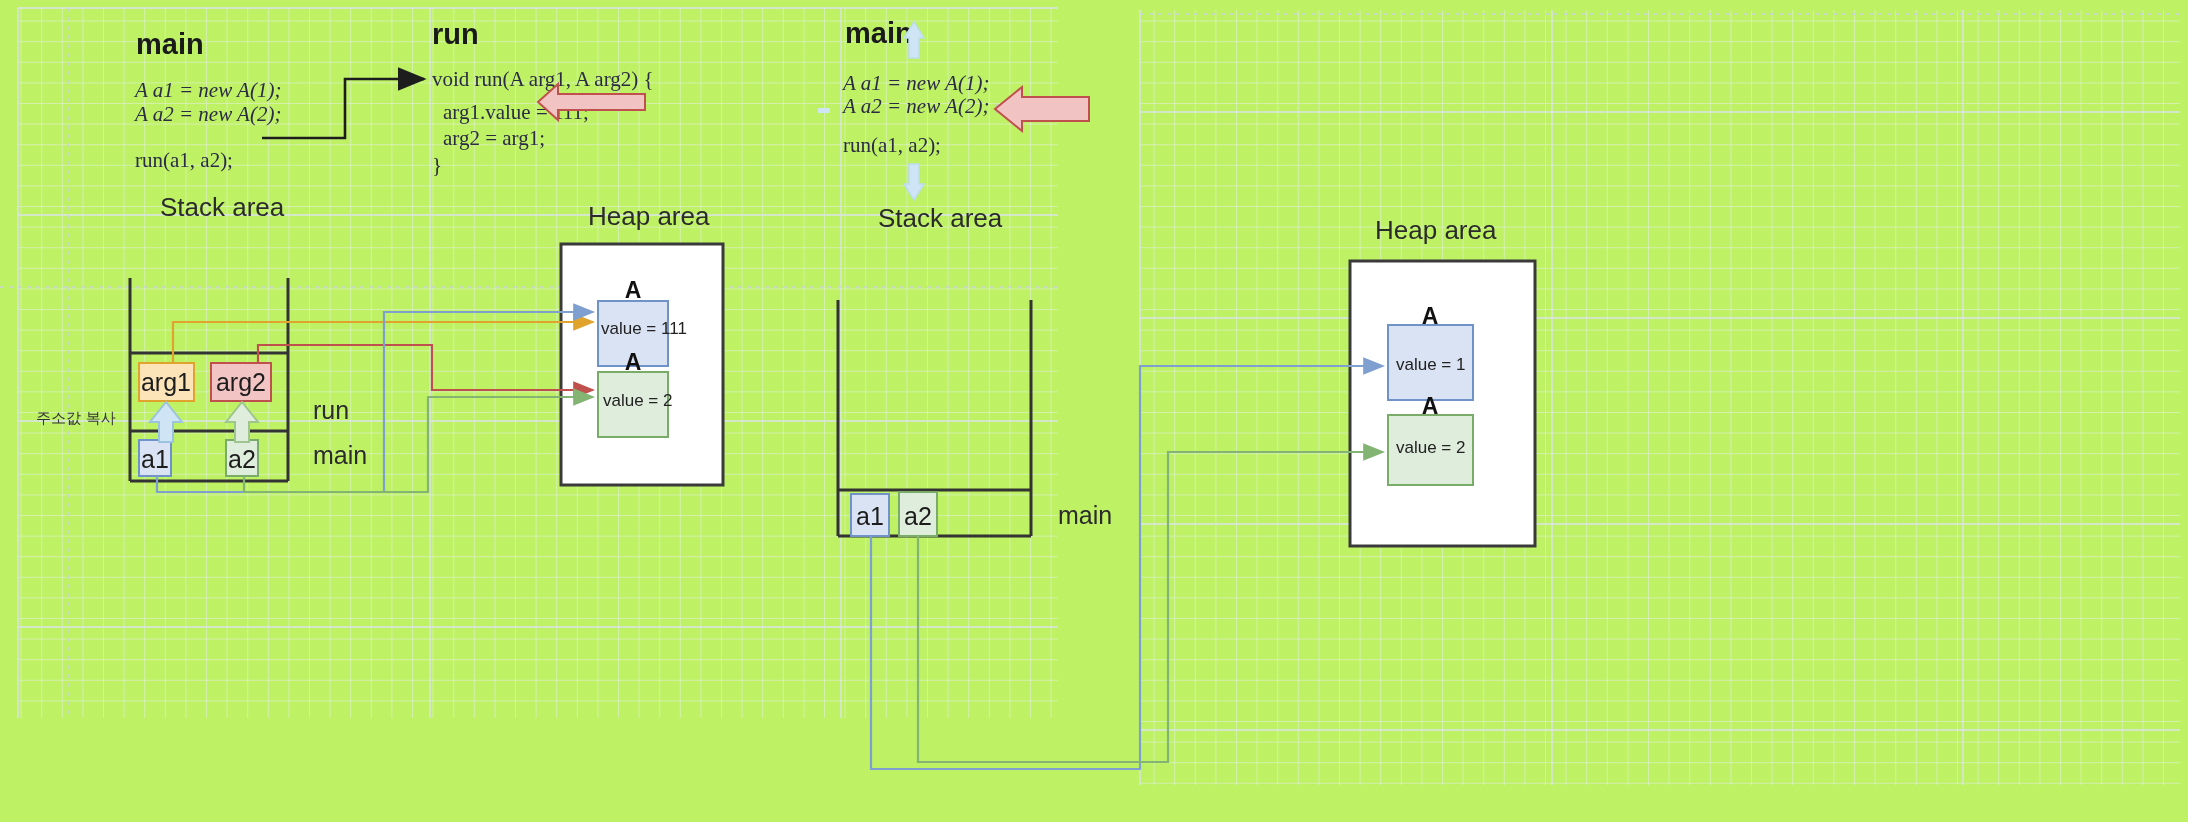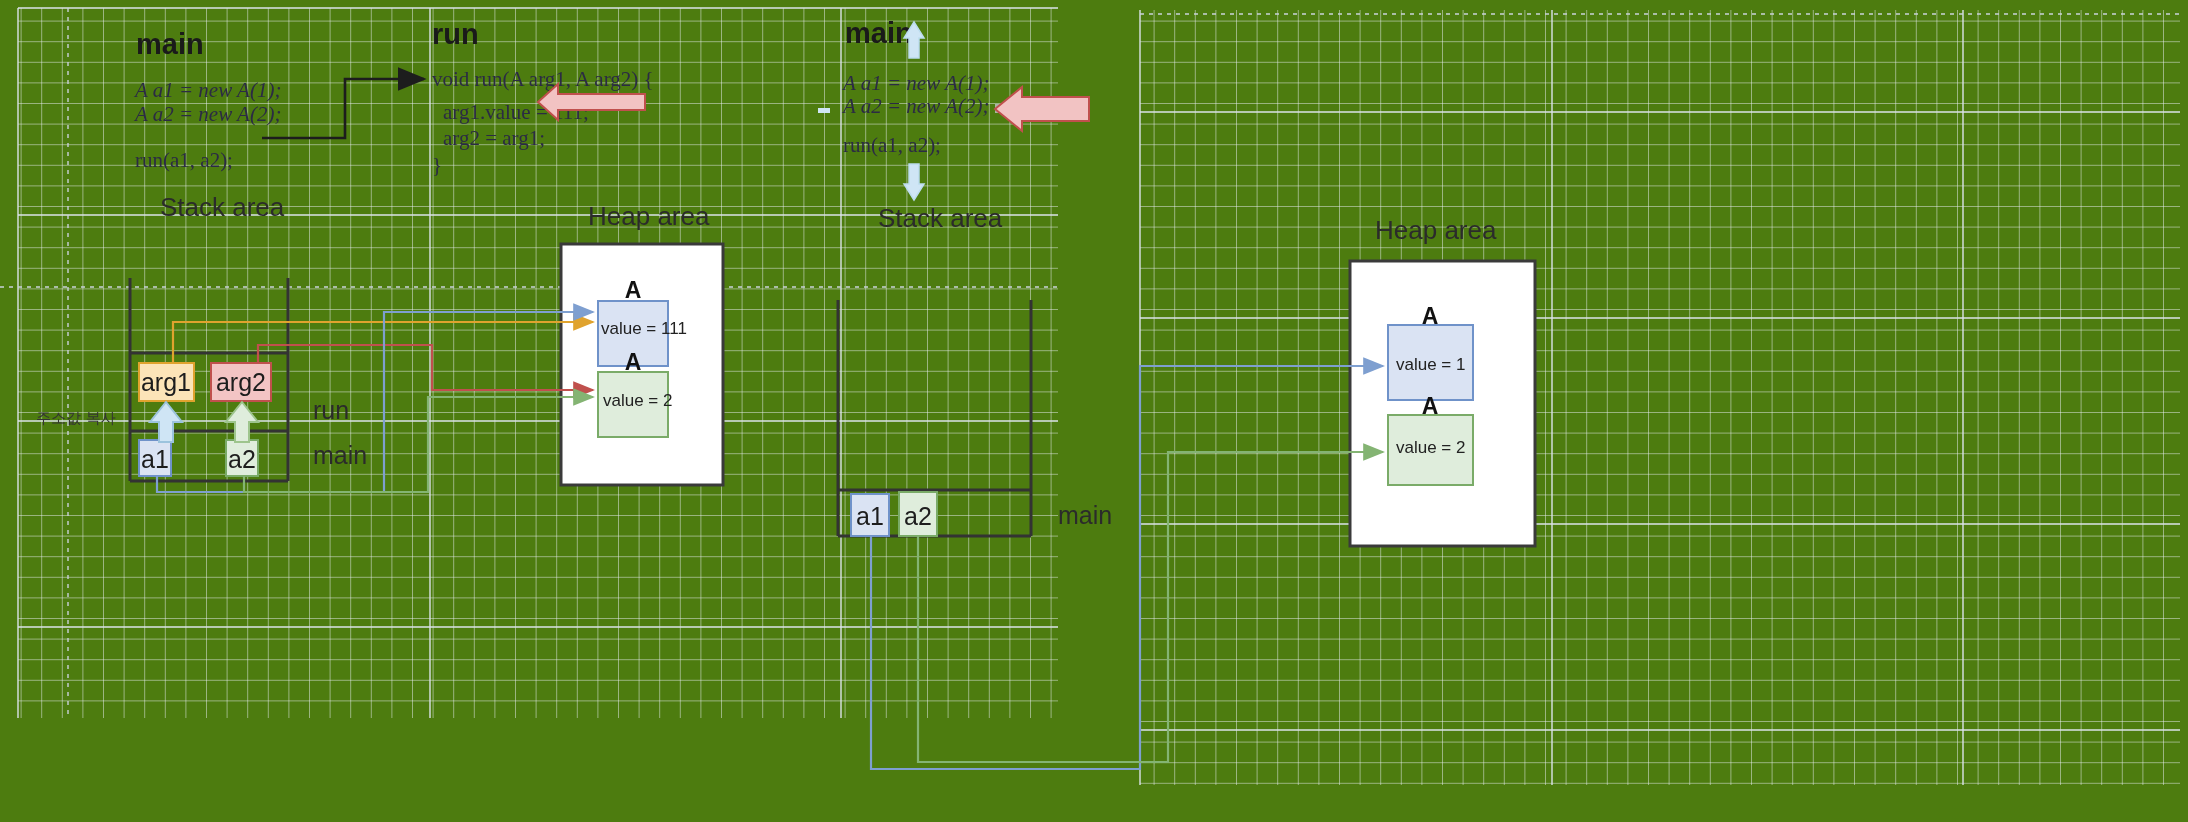--- a/index.html
+++ b/index.html
@@ -5,21 +5,21 @@
 <style>
   html, body {
     margin: 0;
     padding: 0;
     background: #ffffff;
   }
   #page {
     position: relative;
     width: 2188px;
     height: 822px;
-    background: #4d7c0f;
+    background: #bef264;
     font-family: "Liberation Sans", sans-serif;
     overflow: hidden;
   }
   svg.canvas {
     position: absolute;
     left: 0;
     top: 0;
     width: 2188px;
     height: 822px;
   }

